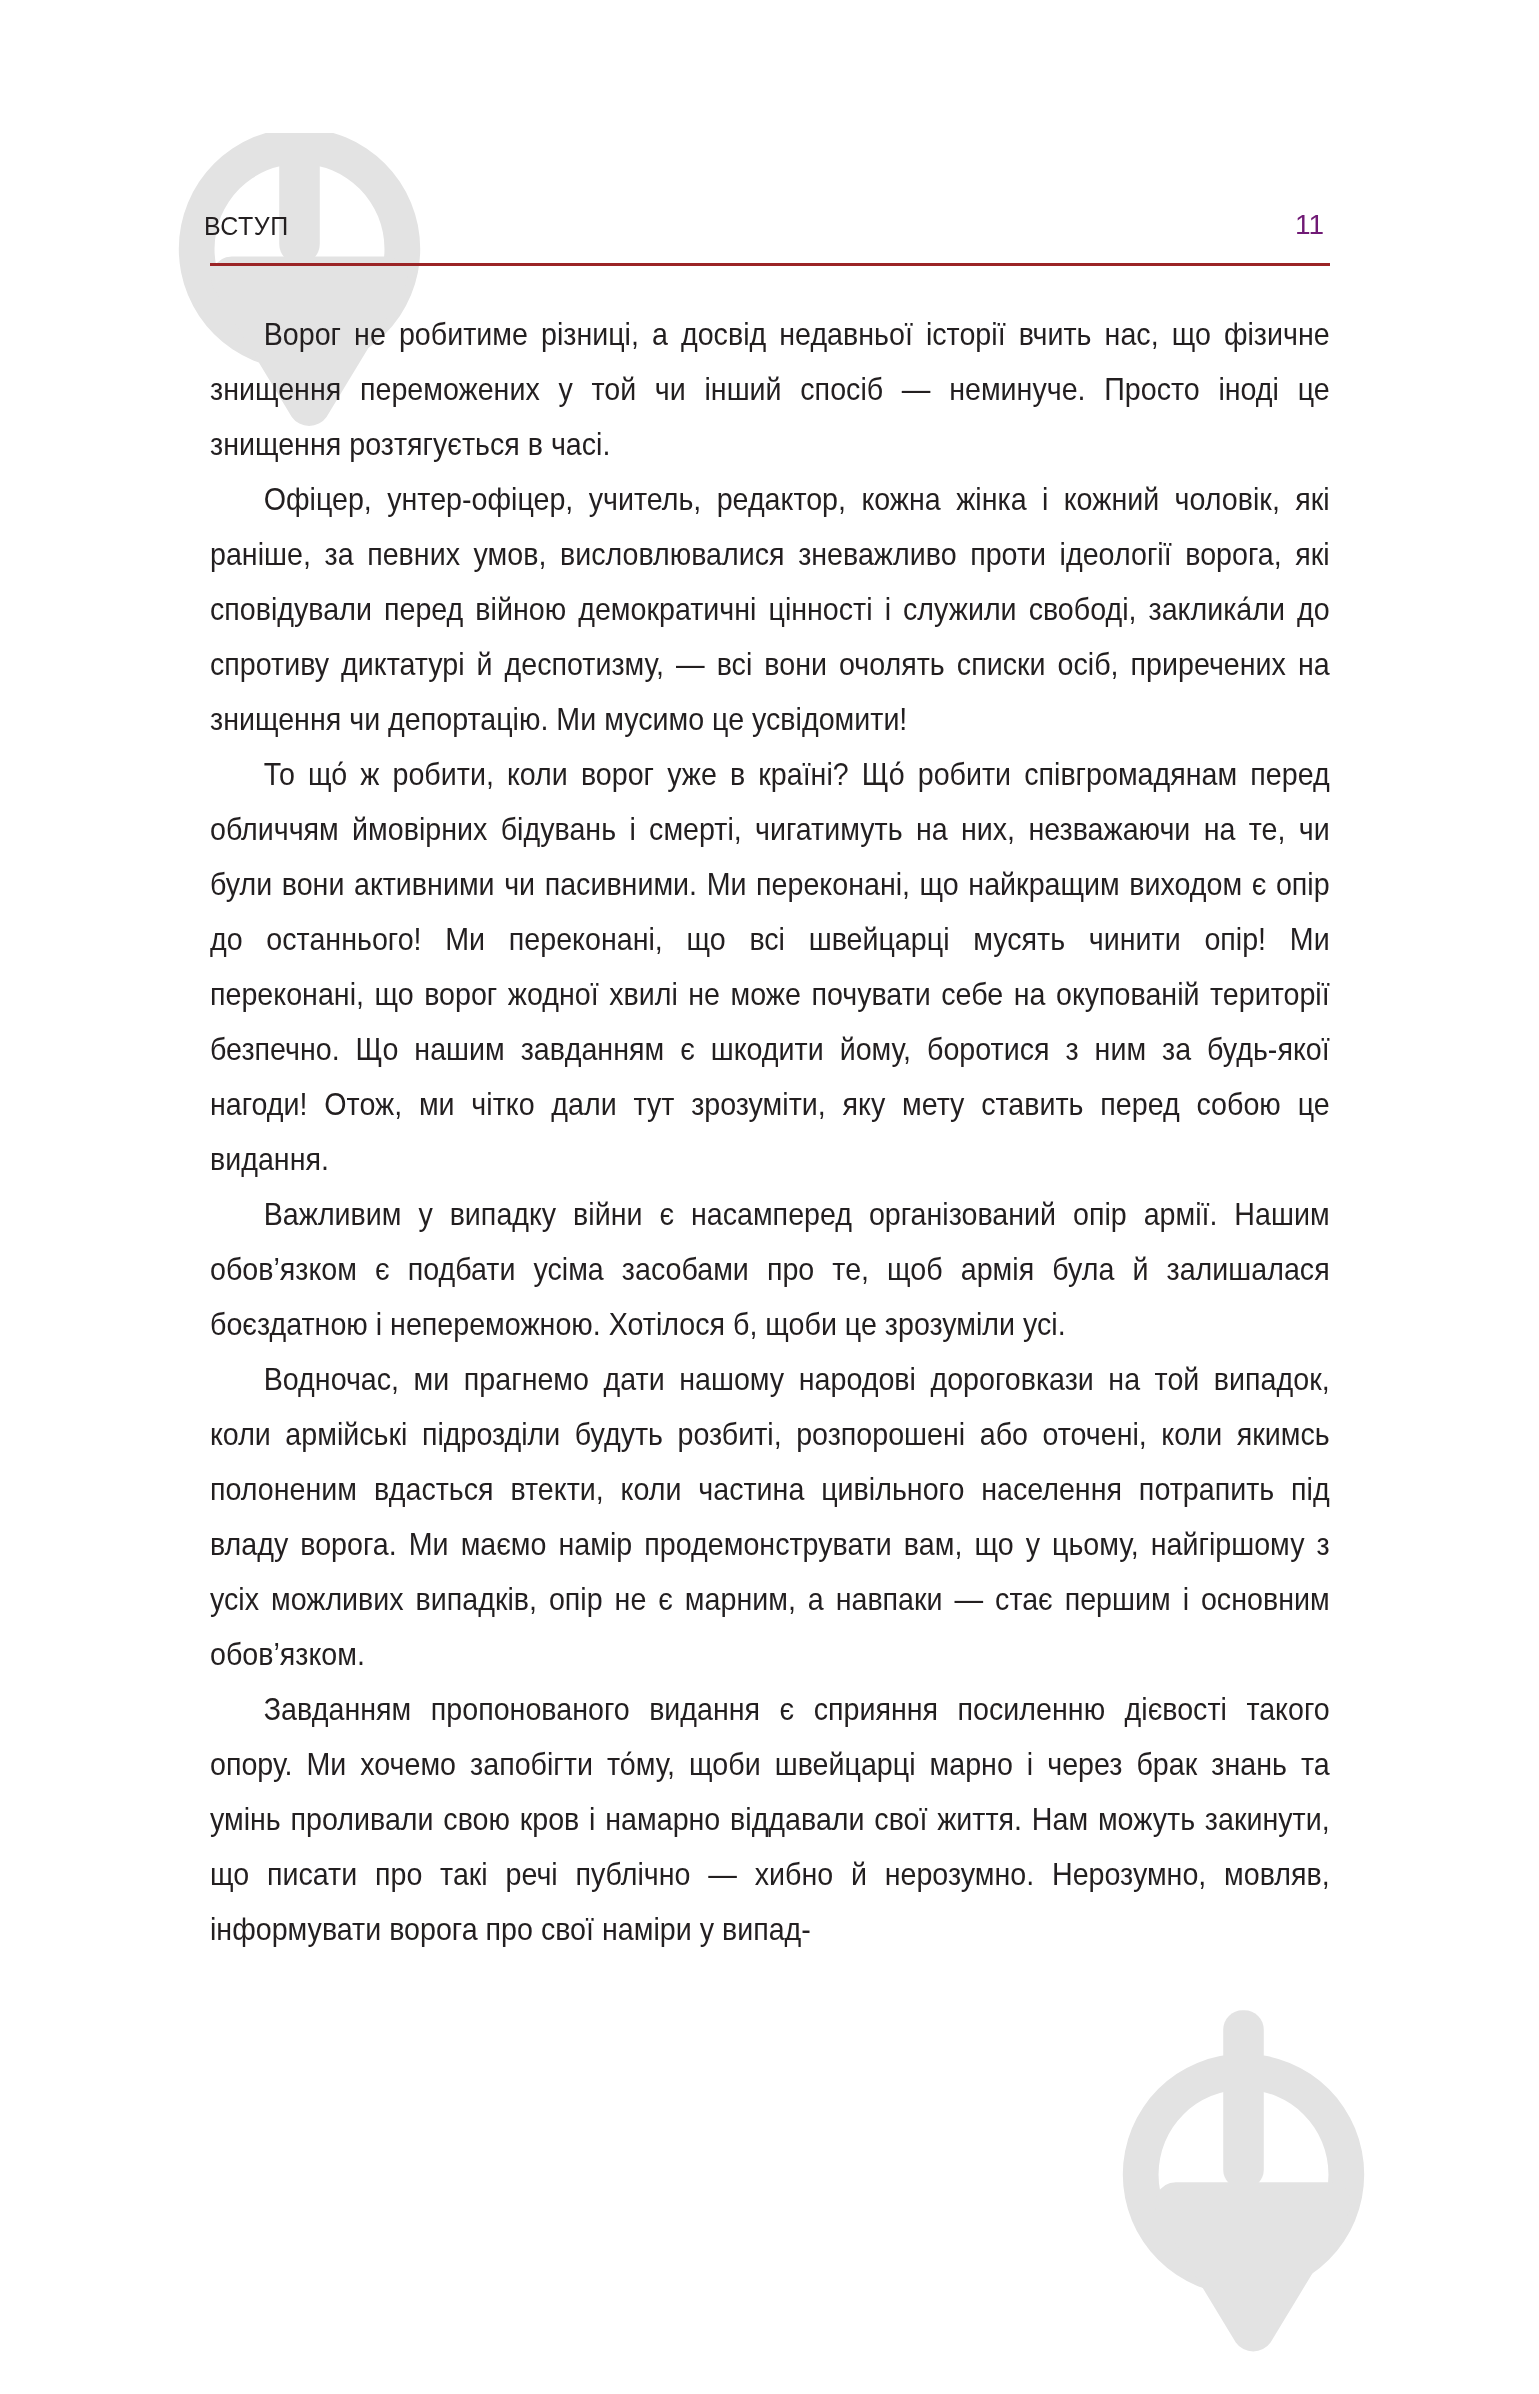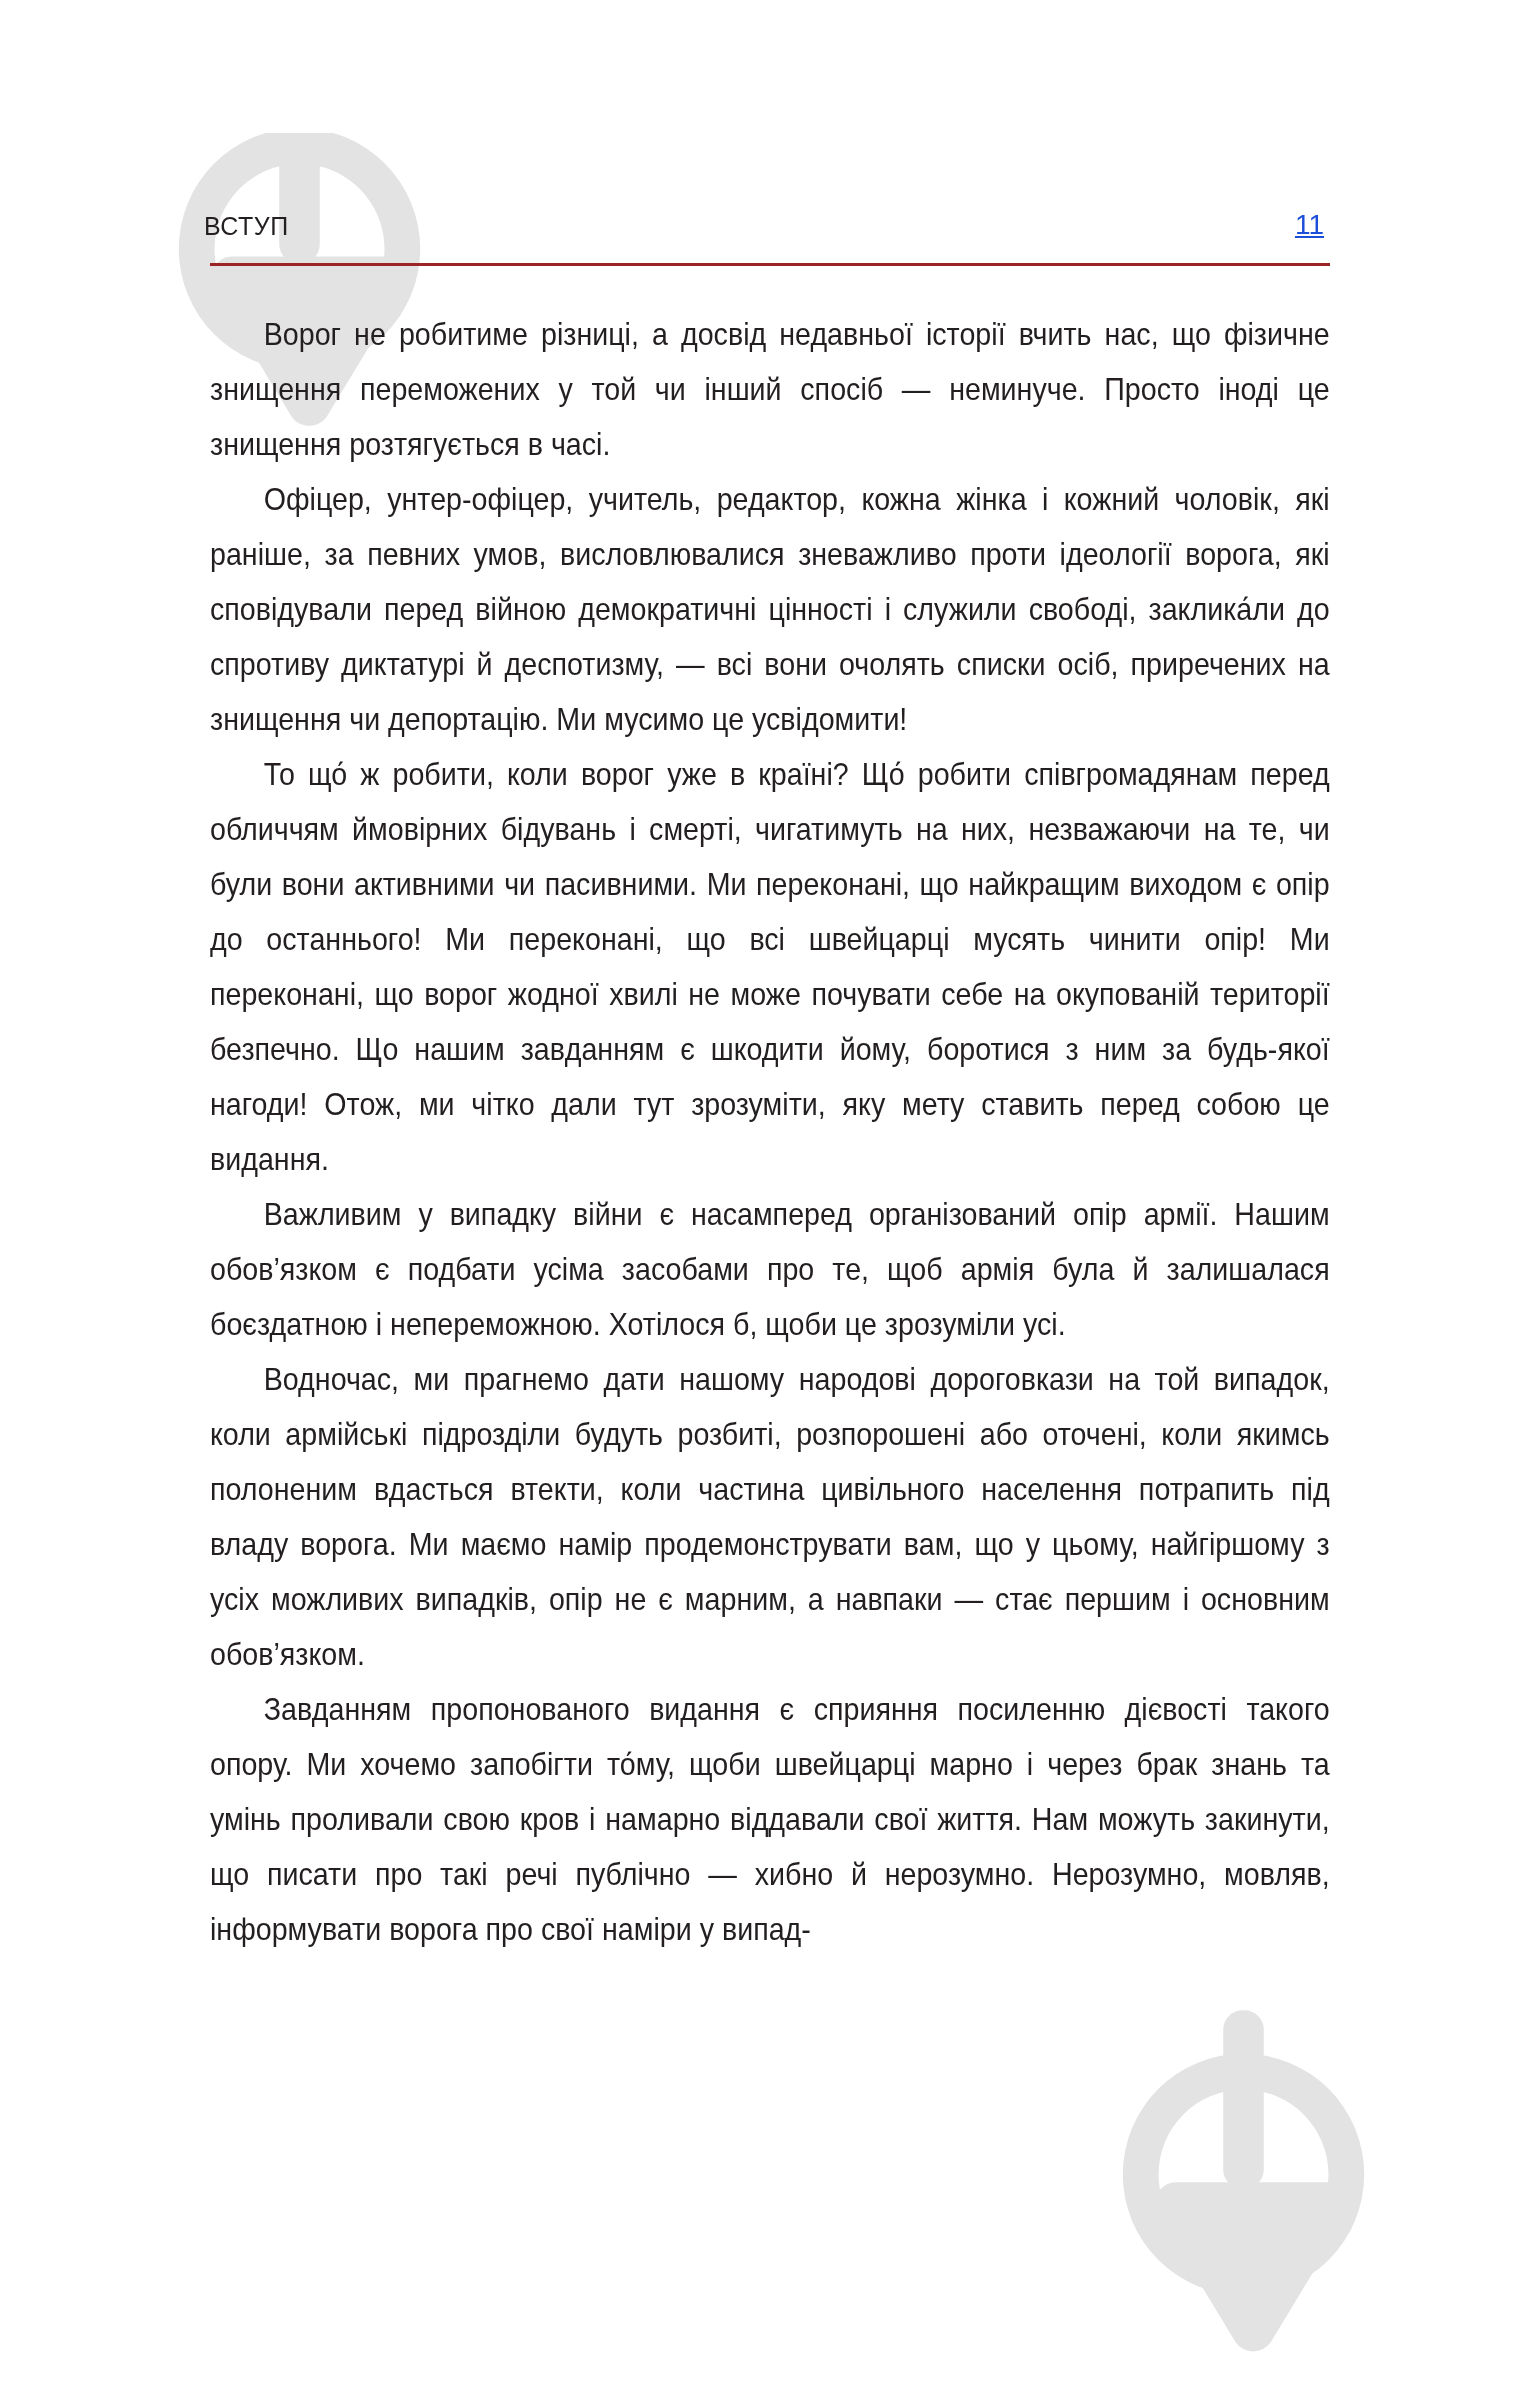--- a/index.html
+++ b/index.html
@@ -50,22 +50,21 @@
   }
   #running-head .rh-label {
     font-size: 25px;
     letter-spacing: 0.5px;
     color: #231f20;
     font-family: "Liberation Sans", "DejaVu Sans", sans-serif;
     font-stretch: condensed;
   }
   #running-head .rh-folio {
     font-size: 28px;
-    color: #1d4ed8;
-    text-decoration: underline;
+    color: #701a75;
   }
 
   #head-rule {
     position: absolute;
     left: 210px;
     top: 263px;
     width: 1120px;
     height: 2.9px;
     background: #9b2426;
   }

